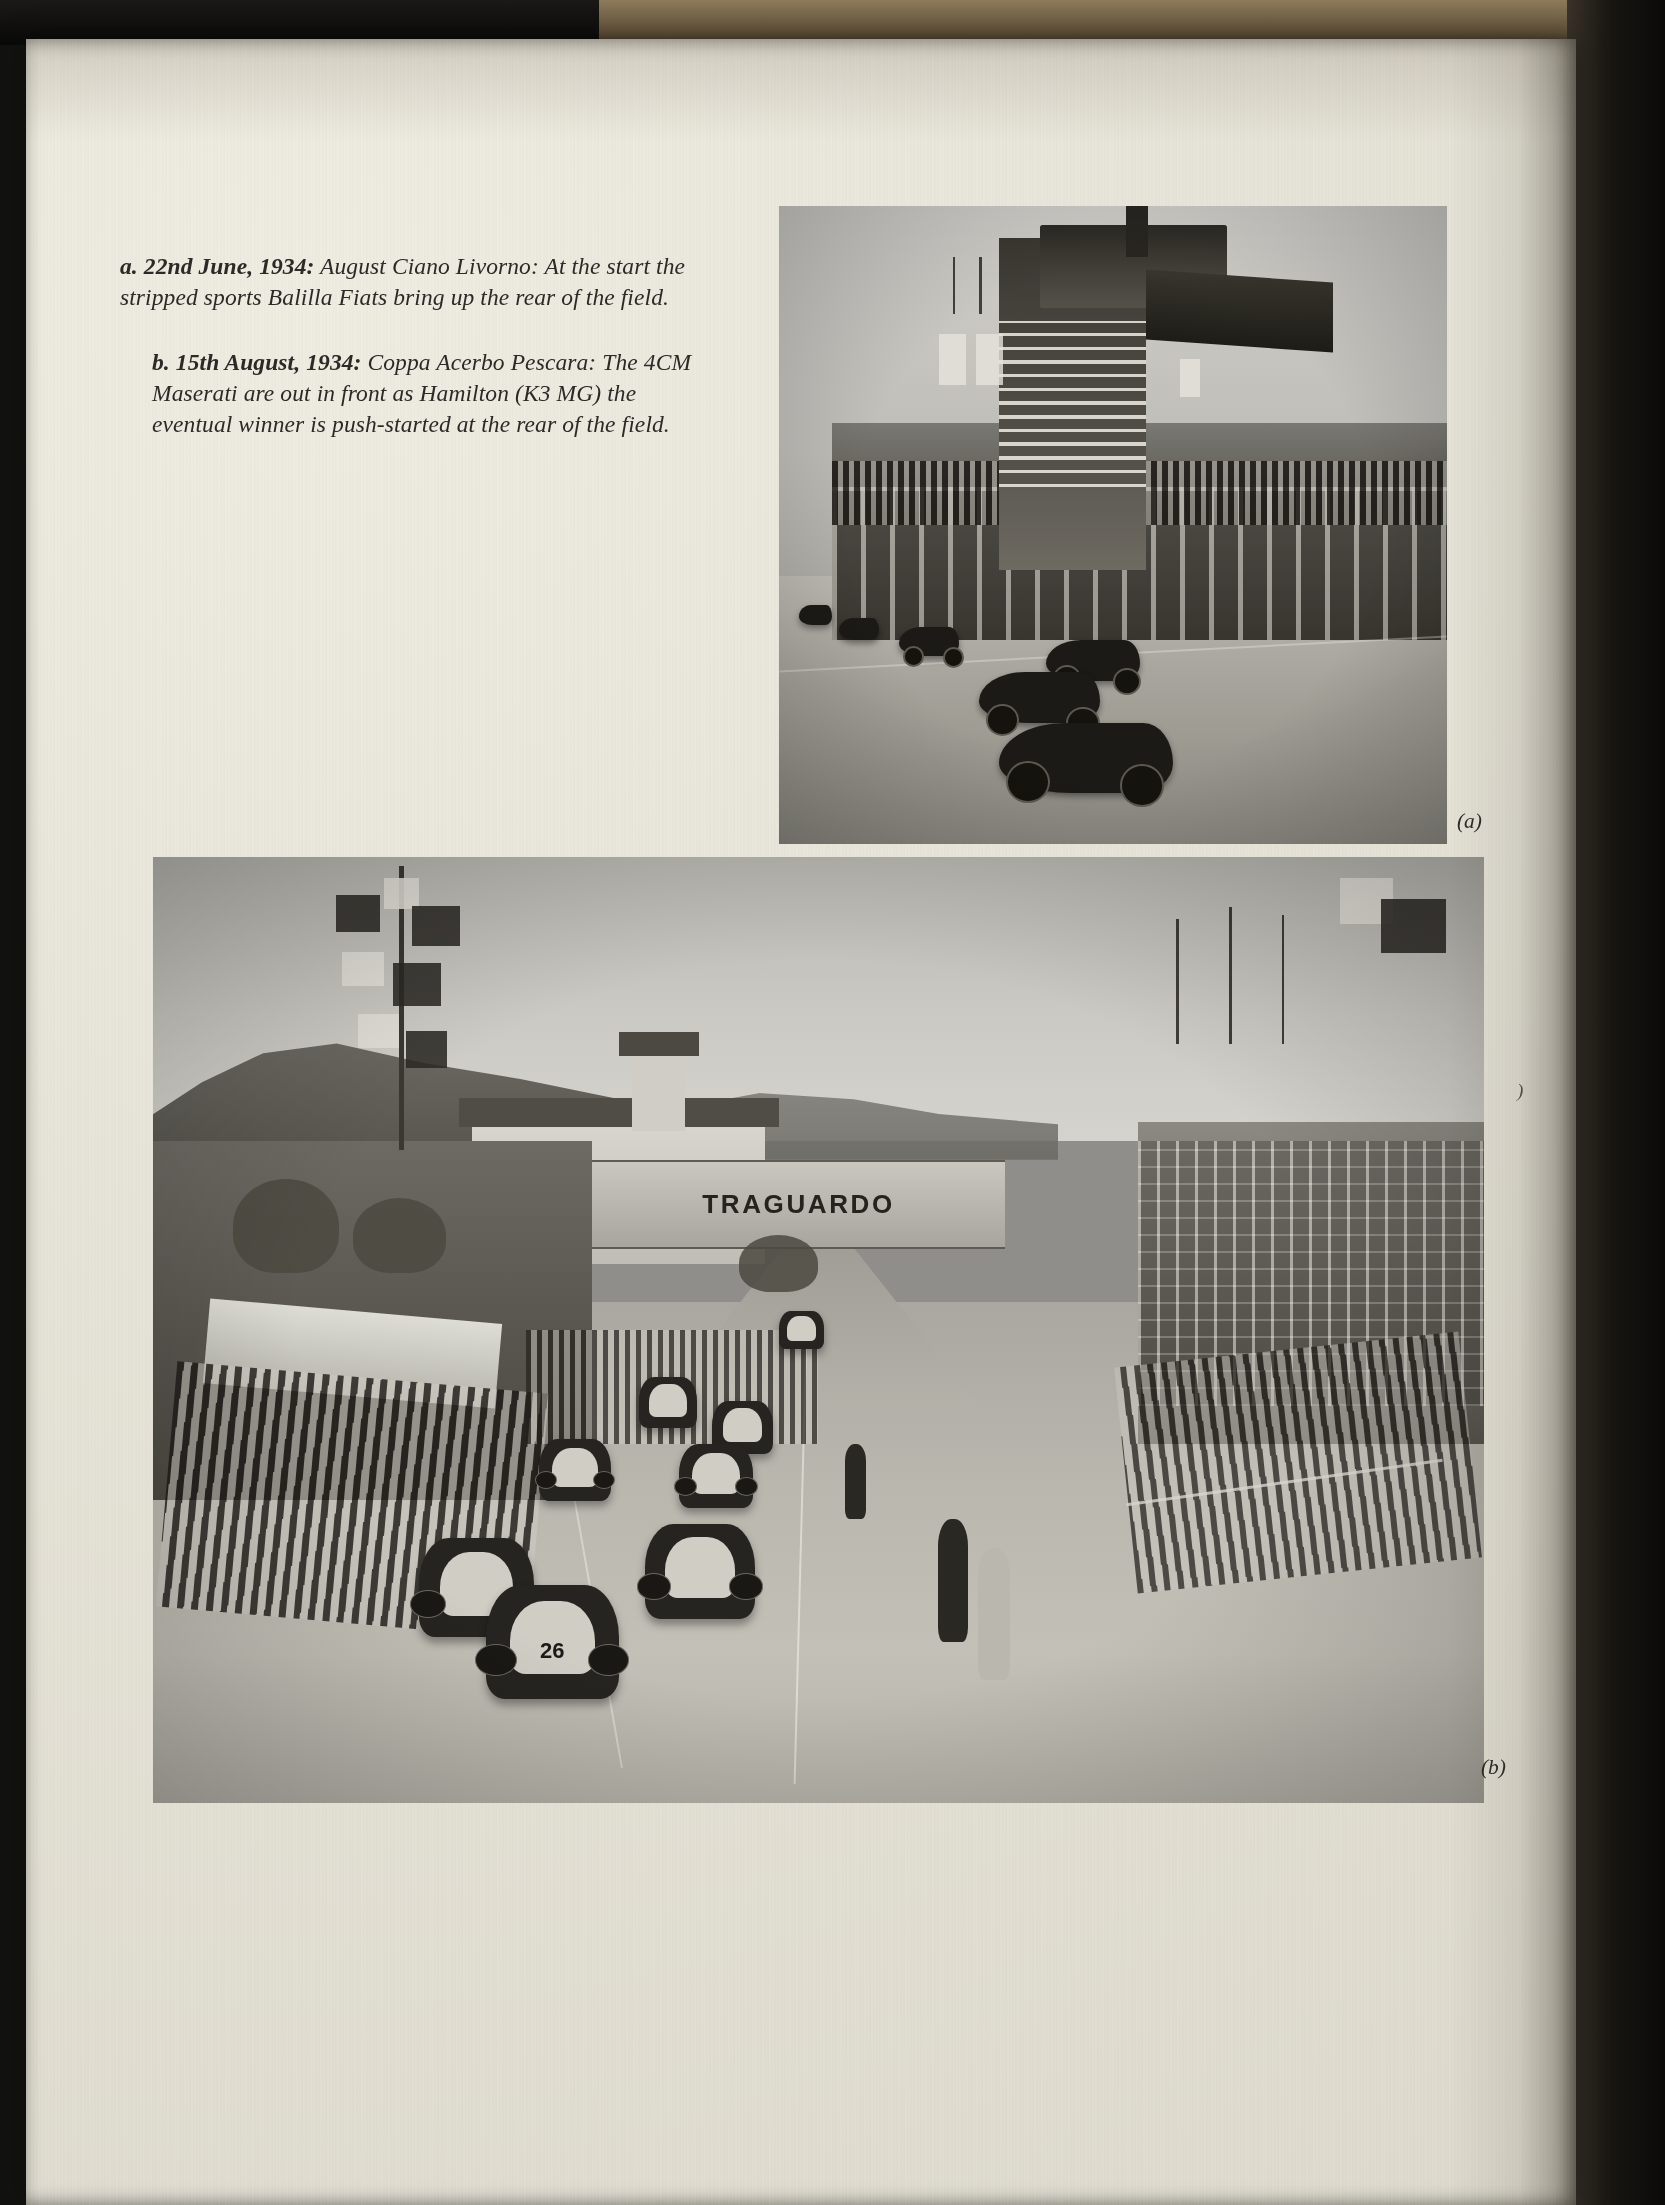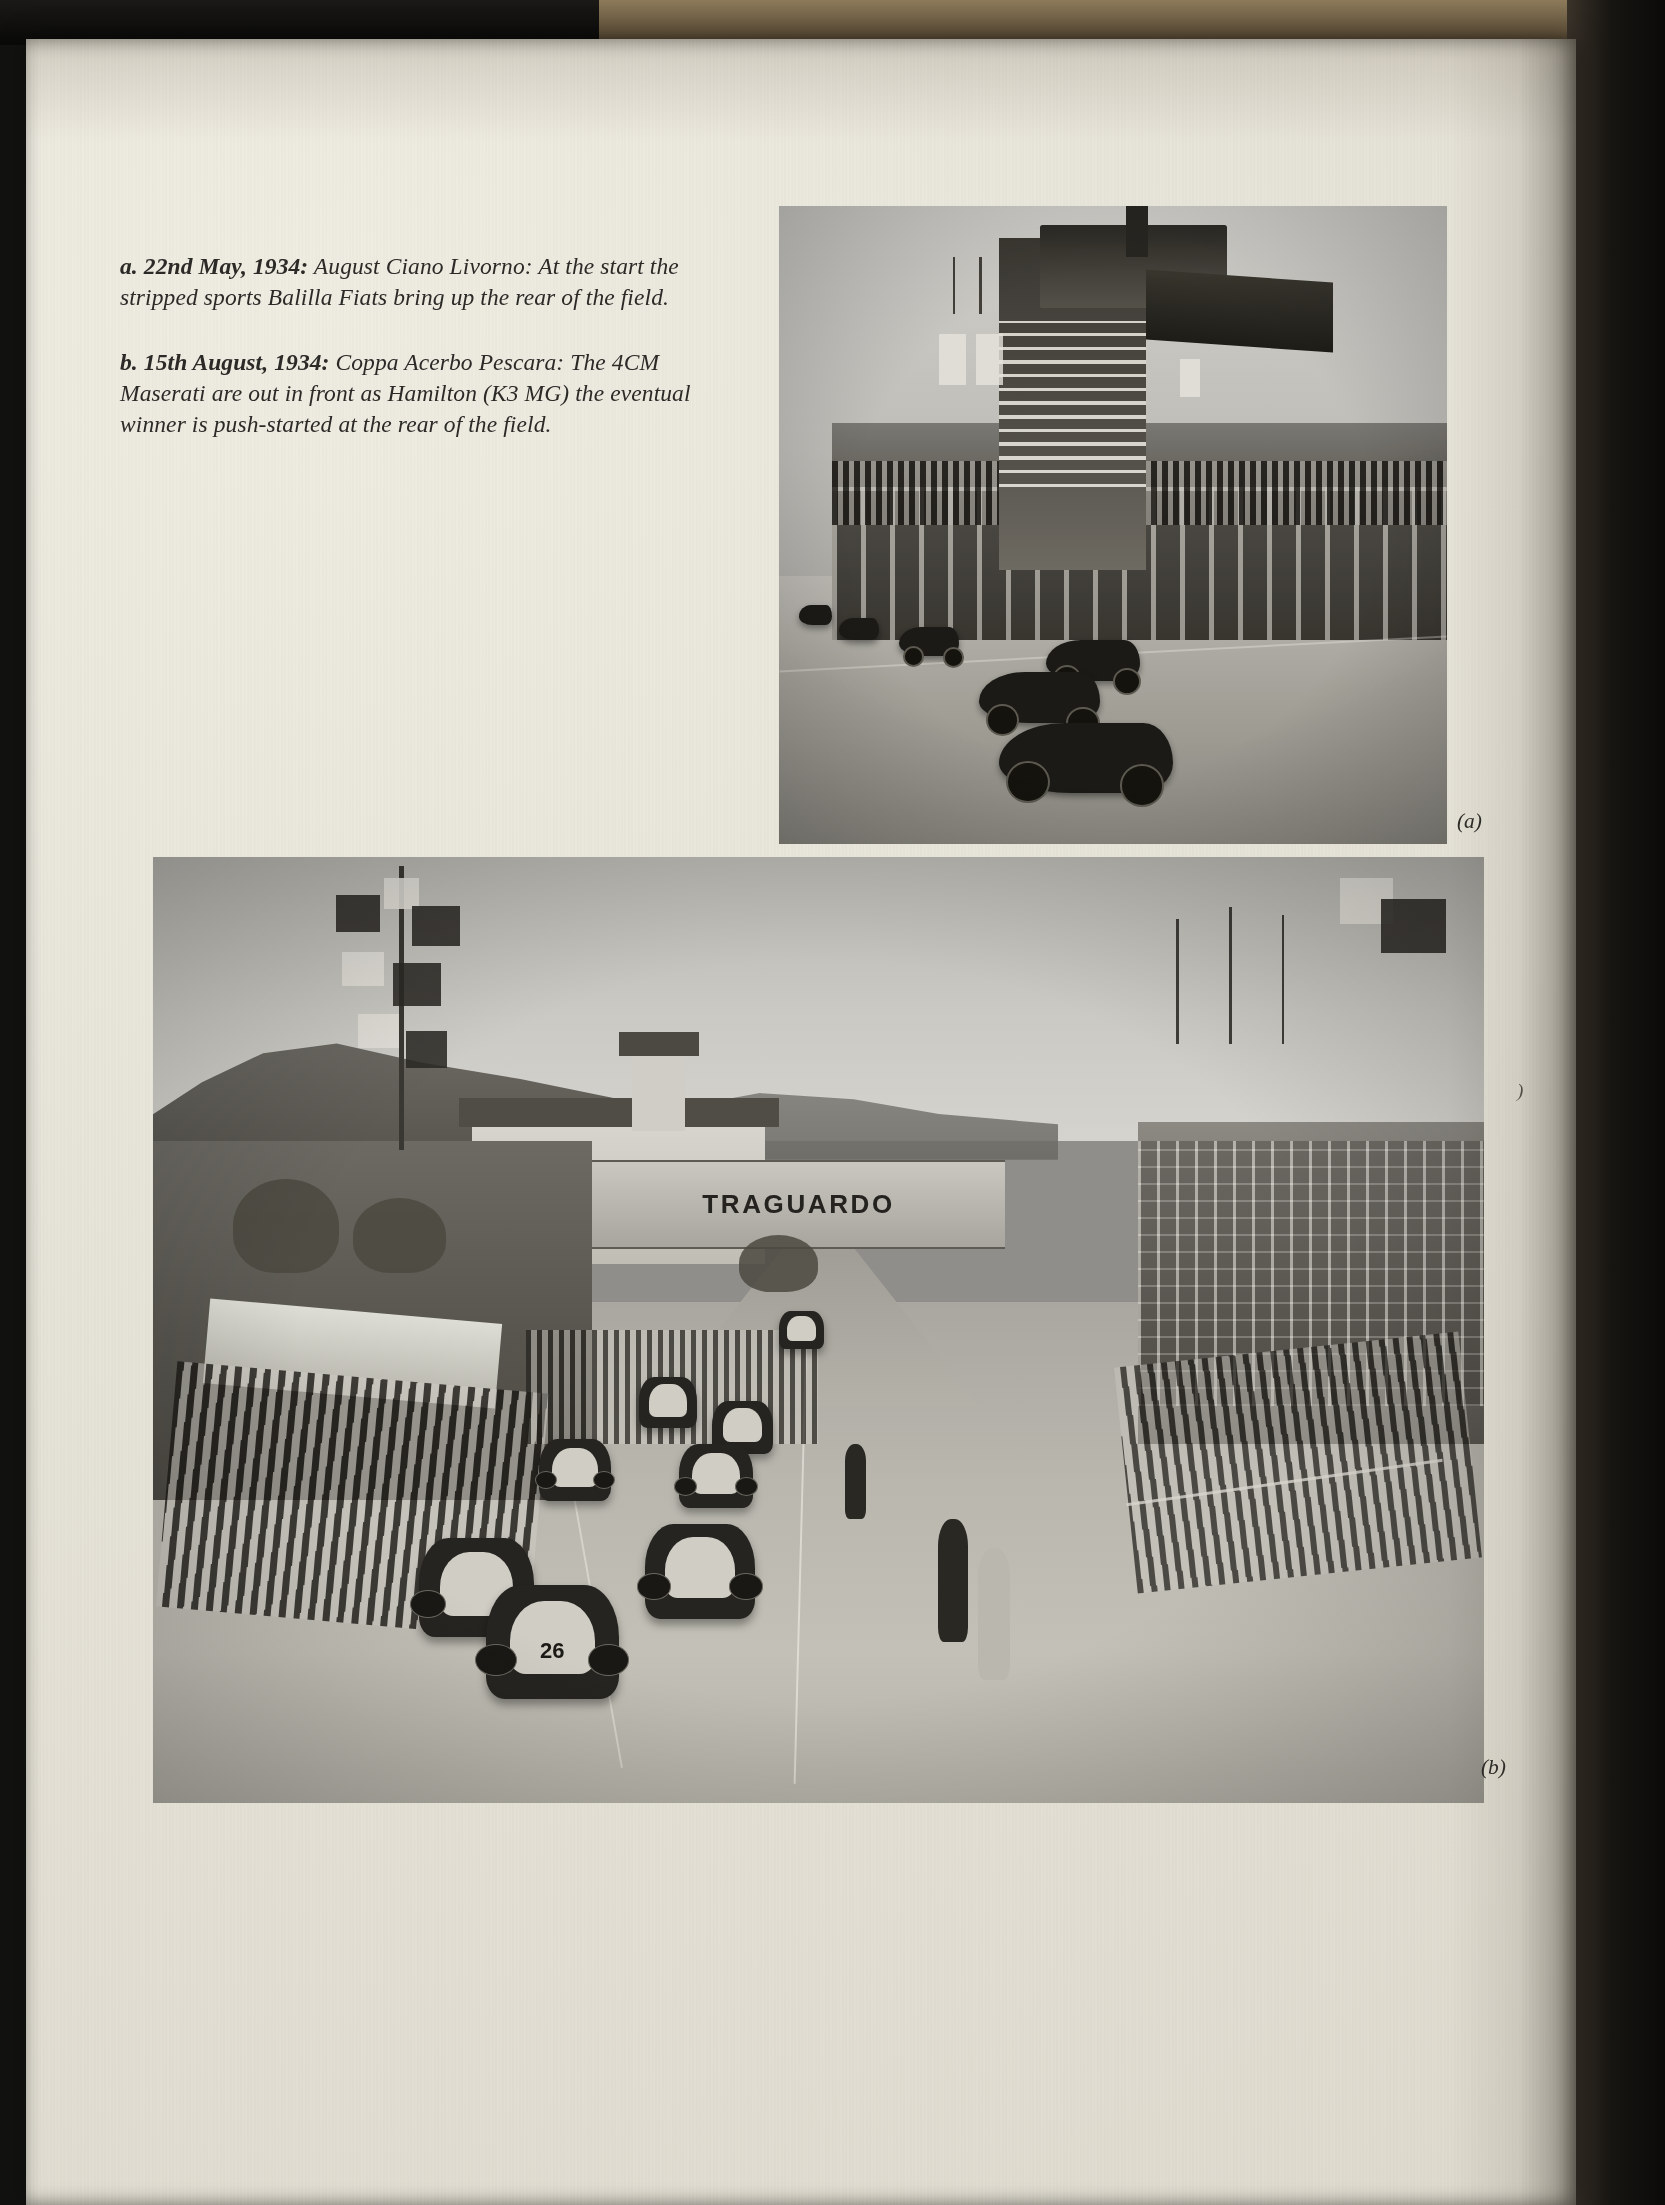--- a/index.html
+++ b/index.html
@@ -81,21 +81,21 @@
     left: 94px;
     top: 212px;
     width: 582px;
     color: #2b2a27;
     font-style: italic;
     font-size: 23.5px;
     line-height: 1.33;
     letter-spacing: 0.1px;
   }
   .caption-block { margin-bottom: 33px; }
-  .caption-block:last-child { margin-bottom: 0; }
+  .caption-block:last-child { margin-bottom: 0; margin-left: 32px; }
   .caption-lead {
     font-weight: 700;
     font-style: italic;
   }
 
   
   .fig-a {
     position: absolute;
     left: 753px;
     top: 167px;
@@ -470,21 +470,21 @@
   <div class="desk-wood"></div>
   <div class="book-edge"></div>
 </div>
 
 <div class="page">
   <div class="page-grain"></div>
   <div class="top-soil"></div>
 
   <div class="captions">
     <div class="caption-block">
-      <span class="caption-lead">a. 22nd May, 1934:</span><span> August Ciano Livorno: At the start the stripped sports Balilla Fiats bring up the rear of the field.</span>
+      <span class="caption-lead">a. 22nd June, 1934:</span><span> August Ciano Livorno: At the start the stripped sports Balilla Fiats bring up the rear of the field.</span>
     </div>
     <div class="caption-block">
       <span class="caption-lead">b. 15th August, 1934:</span><span> Coppa Acerbo Pescara: The 4CM Maserati are out in front as Hamilton (K3 MG) the eventual winner is push-started at the rear of the field.</span>
     </div>
   </div>
 
   <div class="fig-a">
     <div class="a-sky"></div>
     <div class="a-ground"></div>
 

